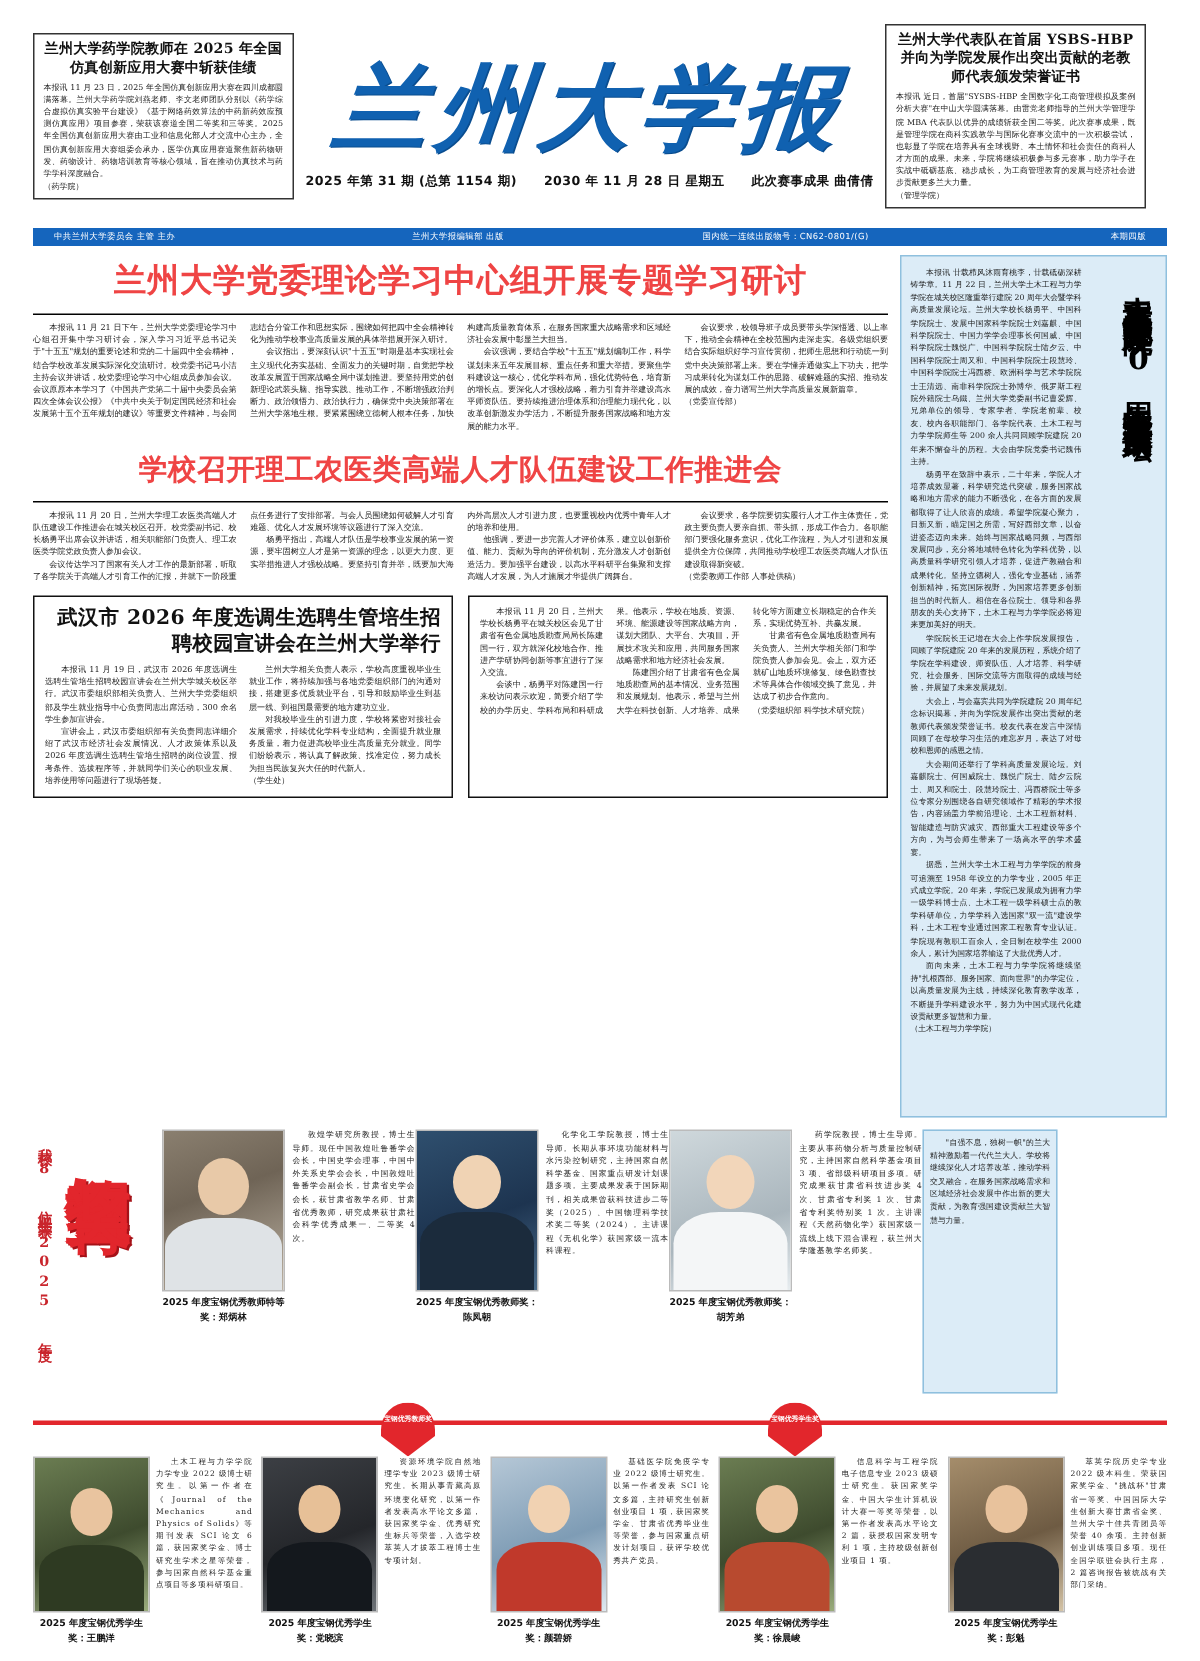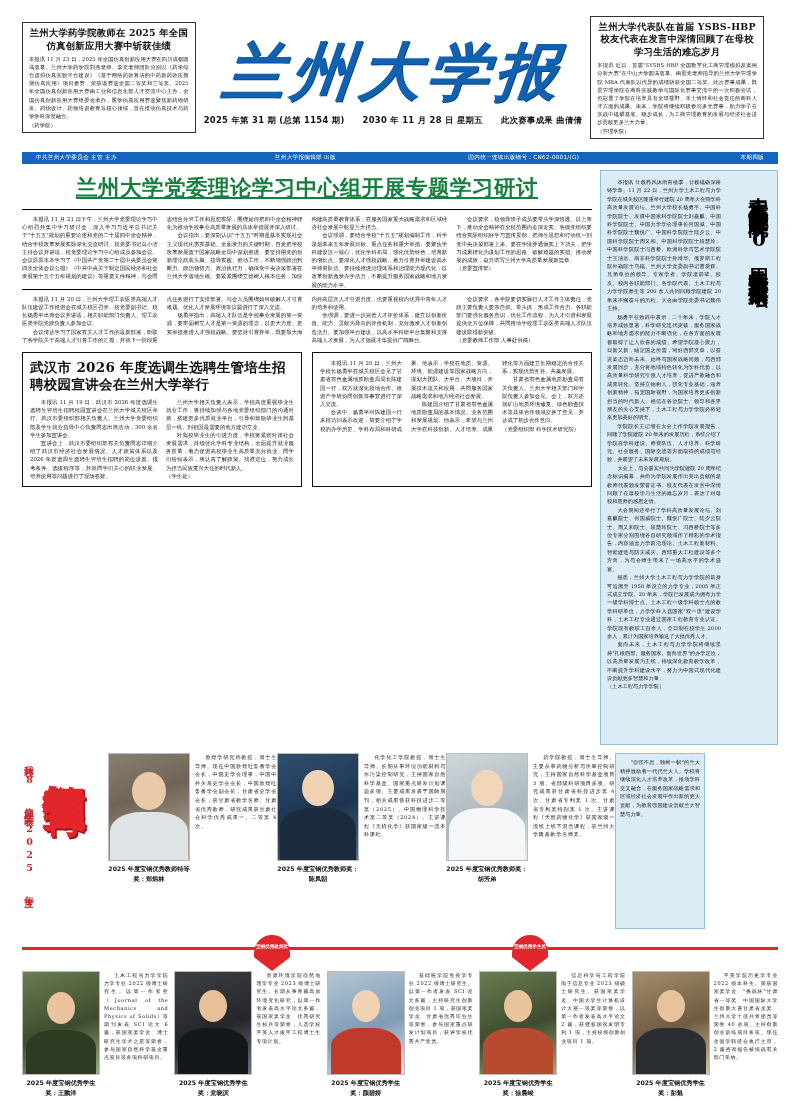--- a/index.html
+++ b/index.html
@@ -77,22 +77,21 @@
   }
 
   
   .lead-head {
     font-family:"DejaVu Serif","Liberation Serif",serif;
     font-weight:bold;
     text-align:center;
     font-size:21.5px; line-height:28px;
     letter-spacing:.5px;
     margin:4px 0 7px 0;
-    color:#15803d;
-    text-decoration:underline;
+    color:#ef4444;
   }
   .lead-head.h2 { font-size:19px; margin-top:10px; }
   .hr-thin { border:0; border-top:1px solid #000; margin:0 0 5px 0; }
 
   .cols-4 { column-count:4; column-gap:9px; }
   .cols-3 { column-count:3; column-gap:9px; }
   .cols-2 { column-count:2; column-gap:8px; }
   .artbody {
     font-family:"DejaVu Serif","Liberation Serif",serif;
     font-size:5.4px; line-height:8.2px;
@@ -102,21 +101,21 @@
   .artbody p { margin:0 0 0 0; text-indent:2em; }
   .artbody .sign { text-align:right; text-indent:0; }
 
   
   .two-box { display:flex; gap:10px; margin-top:8px; }
   .boxed {
     flex:1; border:1px solid #111; padding:6px 7px 6px 7px;
   }
   .boxed .bx-title {
     font-family:"DejaVu Serif","Liberation Serif",serif;
-    font-weight:bold; text-align:left;
+    font-weight:bold; text-align:right;
     font-size:13.5px; line-height:17px; letter-spacing:.3px;
     margin-bottom:5px;
   }
 
   
   .rc-inner { display:flex; height:100%; }
   .rc-text { flex:1; padding-right:4px; }
   .rc-text .artbody { font-size:5.2px; line-height:8.4px; }
   .v-head {
     width:46px;
@@ -241,21 +240,21 @@
     <div class="masthead-center">
       <div class="mh-logo">兰州大学报</div>
       <div class="mh-meta">
         <span>2025 年第 31 期 (总第 1154 期)</span>
         <span>2030 年 11 月 28 日  星期五</span>
         <span>此次赛事成果  曲倩倩</span>
       </div>
     </div>
 
     <div class="side-box">
-      <div class="sb-title">兰州大学代表队在首届 YSBS-HBP 校友代表在发言中深情回顾了在母校学习生活的难忘岁月</div>
+      <div class="sb-title">兰州大学代表队在首届 YSBS-HBP 并向为学院发展作出突出贡献的老教师代表颁发荣誉证书</div>
       <div class="sb-body">
         <span>本报讯 近日，首届"SYSBS-HBP 全国数字化工商管理模拟及案例分析大赛"在中山大学圆满落幕。由雷党老师指导的兰州大学管理学院 MBA 代表队以优异的成绩斩获全国二等奖。此次赛事成果，既是管理学院在商科实践教学与国际化赛事交流中的一次积极尝试，也彰显了学院在培养具有全球视野、本土情怀和社会责任的商科人才方面的成果。未来，学院将继续积极参与多元赛事，助力学子在实战中砥砺基底、稳步成长，为工商管理教育的发展与经济社会进步贡献更多兰大力量。</span>
         <span class="sb-sign">（管理学院）</span>
       </div>
     </div>
   </div>
 
   <div class="blue-bar">
     <div class="bb-1">中共兰州大学委员会  主管  主办</div>
     <div class="bb-2">兰州大学报编辑部  出版</div>
@@ -270,20 +269,21 @@
       <div class="lead-head">兰州大学党委理论学习中心组开展专题学习研讨</div>
       <hr class="hr-thin">
       <div class="cols-4 artbody">
         <p>本报讯 11 月 21 日下午，兰州大学党委理论学习中心组召开集中学习研讨会，深入学习习近平总书记关于"十五五"规划的重要论述和党的二十届四中全会精神，结合学校改革发展实际深化交流研讨。校党委书记马小洁主持会议并讲话，校党委理论学习中心组成员参加会议。会议原原本本学习了《中国共产党第二十届中央委员会第四次全体会议公报》《中共中央关于制定国民经济和社会发展第十五个五年规划的建议》等重要文件精神，与会同志结合分管工作和思想实际，围绕如何把四中全会精神转化为推动学校事业高质量发展的具体举措展开深入研讨。</p>
         <p>会议指出，要深刻认识"十五五"时期是基本实现社会主义现代化夯实基础、全面发力的关键时期，自觉把学校改革发展置于国家战略全局中谋划推进。要坚持用党的创新理论武装头脑、指导实践、推动工作，不断增强政治判断力、政治领悟力、政治执行力，确保党中央决策部署在兰州大学落地生根。要紧紧围绕立德树人根本任务，加快构建高质量教育体系，在服务国家重大战略需求和区域经济社会发展中彰显兰大担当。</p>
         <p>会议强调，要结合学校"十五五"规划编制工作，科学谋划未来五年发展目标、重点任务和重大举措。要聚焦学科建设这一核心，优化学科布局，强化优势特色，培育新的增长点。要深化人才强校战略，着力引育并举建设高水平师资队伍。要持续推进治理体系和治理能力现代化，以改革创新激发办学活力，不断提升服务国家战略和地方发展的能力水平。</p>
         <p>会议要求，校领导班子成员要带头学深悟透、以上率下，推动全会精神在全校范围内走深走实。各级党组织要结合实际组织好学习宣传贯彻，把师生思想和行动统一到党中央决策部署上来。要在学懂弄通做实上下功夫，把学习成果转化为谋划工作的思路、破解难题的实招、推动发展的成效，奋力谱写兰州大学高质量发展新篇章。</p>
         <p class="sign">（党委宣传部）</p>
       </div>
 
+      <div class="lead-head h2">学校召开理工农医类高端人才队伍建设工作推进会</div>
       <hr class="hr-thin">
       <div class="cols-4 artbody">
         <p>本报讯 11 月 20 日，兰州大学理工农医类高端人才队伍建设工作推进会在城关校区召开。校党委副书记、校长杨勇平出席会议并讲话，相关职能部门负责人、理工农医类学院党政负责人参加会议。</p>
         <p>会议传达学习了国家有关人才工作的最新部署，听取了各学院关于高端人才引育工作的汇报，并就下一阶段重点任务进行了安排部署。与会人员围绕如何破解人才引育难题、优化人才发展环境等议题进行了深入交流。</p>
         <p>杨勇平指出，高端人才队伍是学校事业发展的第一资源，要牢固树立人才是第一资源的理念，以更大力度、更实举措推进人才强校战略。要坚持引育并举，既要加大海内外高层次人才引进力度，也要重视校内优秀中青年人才的培养和使用。</p>
         <p>他强调，要进一步完善人才评价体系，建立以创新价值、能力、贡献为导向的评价机制，充分激发人才创新创造活力。要加强平台建设，以高水平科研平台集聚和支撑高端人才发展，为人才施展才华提供广阔舞台。</p>
         <p>会议要求，各学院要切实履行人才工作主体责任，党政主要负责人要亲自抓、带头抓，形成工作合力。各职能部门要强化服务意识，优化工作流程，为人才引进和发展提供全方位保障，共同推动学校理工农医类高端人才队伍建设取得新突破。</p>
         <p class="sign">（党委教师工作部 人事处供稿）</p>
       </div>
 

